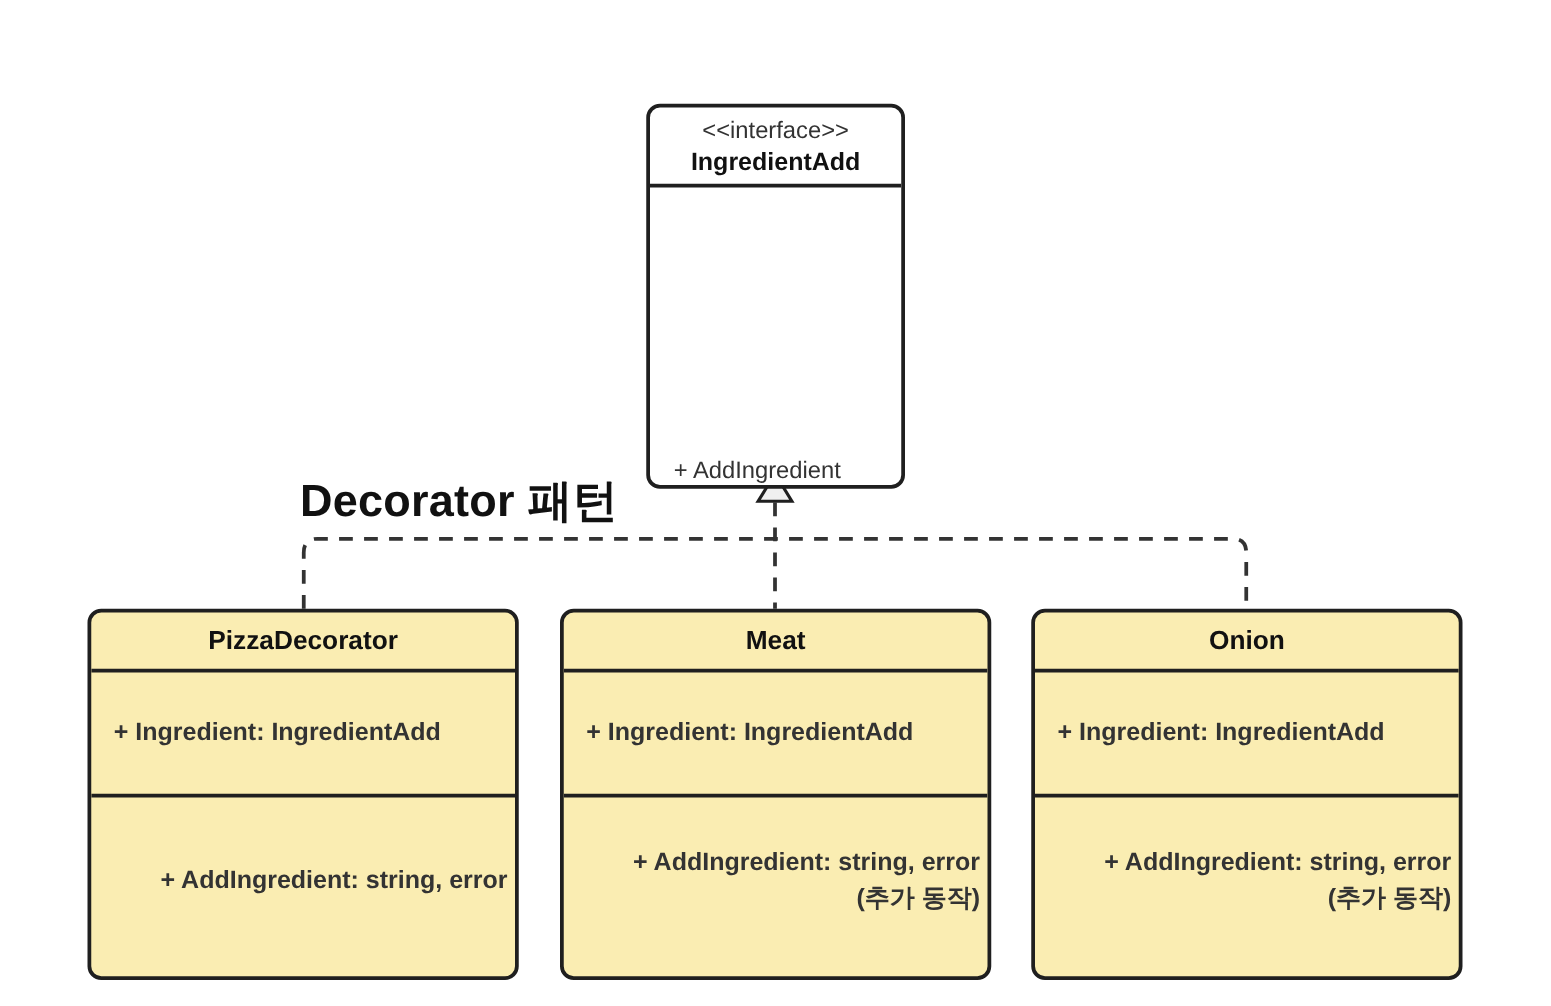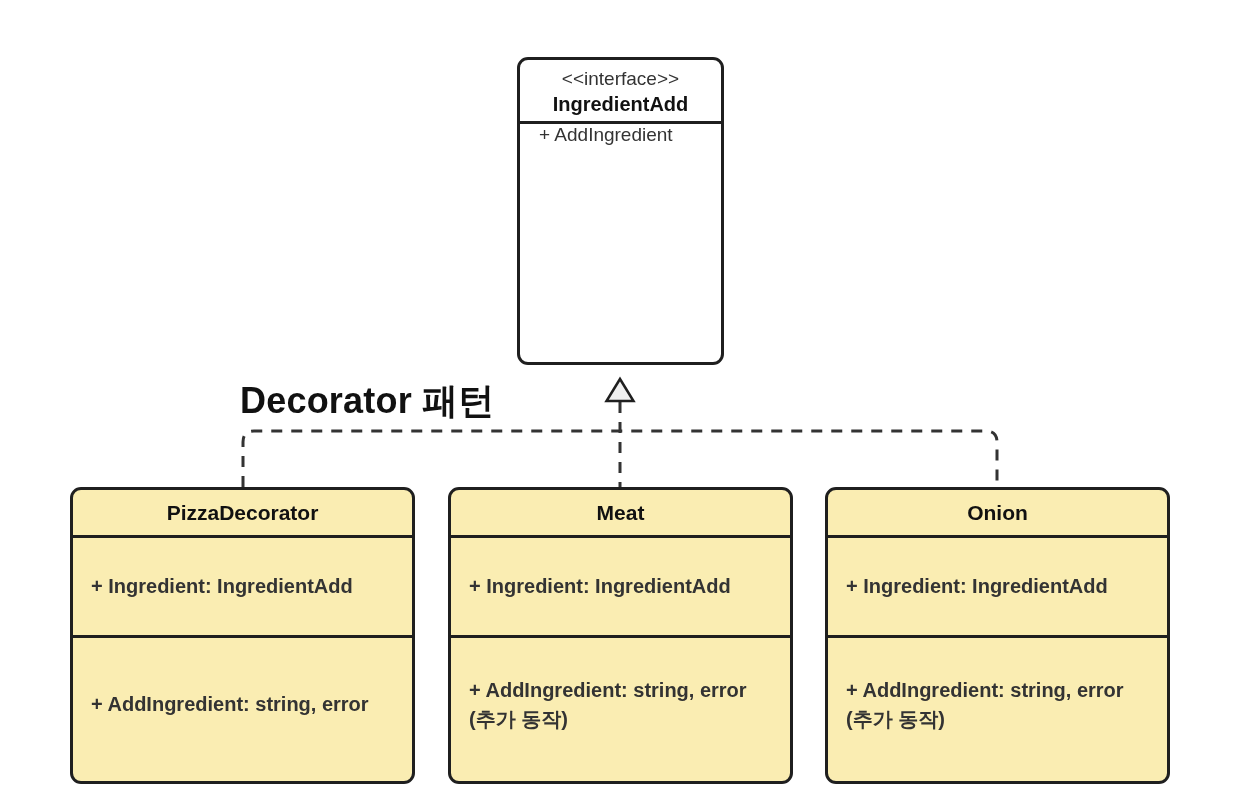--- a/index.html
+++ b/index.html
@@ -18,33 +18,33 @@
     position: absolute;
     box-sizing: border-box;
     border: 3px solid #1f1f1f;
     border-radius: 11px;
     display: flex;
     flex-direction: column;
     overflow: hidden;
   }
 
   
-  .interface-box { left: 517px; top: 57px; width: 207px; height: 308px; background: #ffffff; }
+  .interface-box { left: 517px; top: 83px; width: 207px; height: 308px; background: #ffffff; }
   .iface-header {
     height: 59px;
     border-bottom: 3px solid #1f1f1f;
     display: flex; flex-direction: column;
     align-items: center; justify-content: center;
     gap: 3px; padding-top: 2px;
   }
   .stereotype { font-size: 19px; color: #333333; font-weight: 400; }
   .iface-name { font-size: 20px; color: #111111; font-weight: 700; }
   .iface-body {
     flex: 1;
-    display: flex; align-items: flex-start;
+    display: flex; align-items: flex-end;
     padding-left: 19px;
   }
   .iface-method { font-size: 19px; color: #333333; font-weight: 400; }
 
   
   .class-box { top: 487px; width: 345px; height: 297px; background: #faedb2; }
   .class-box.pos-0 { left: 70px; }
   .class-box.pos-1 { left: 448px; }
   .class-box.pos-2 { left: 825px; }
   .class-header {
@@ -60,21 +60,21 @@
     padding: 0 8px 0 18px;
     font-size: 20px; font-weight: 700; color: #333333;
   }
   .class-methods {
     flex: 1;
     display: flex; flex-direction: column; justify-content: center;
     padding: 2px 6px 12px 18px;
     font-size: 20px; font-weight: 700; color: #333333;
     line-height: 29px;
   }
-  .m-line { white-space: nowrap; }
+  .m-line { white-space: nowrap; text-align: right; }
 
   
   .diagram-title {
     position: absolute;
     left: 240px; top: 377px;
     font-size: 36px; font-weight: 700; color: #111111;
     letter-spacing: 0.2px;
   }
 </style>
 </head>

